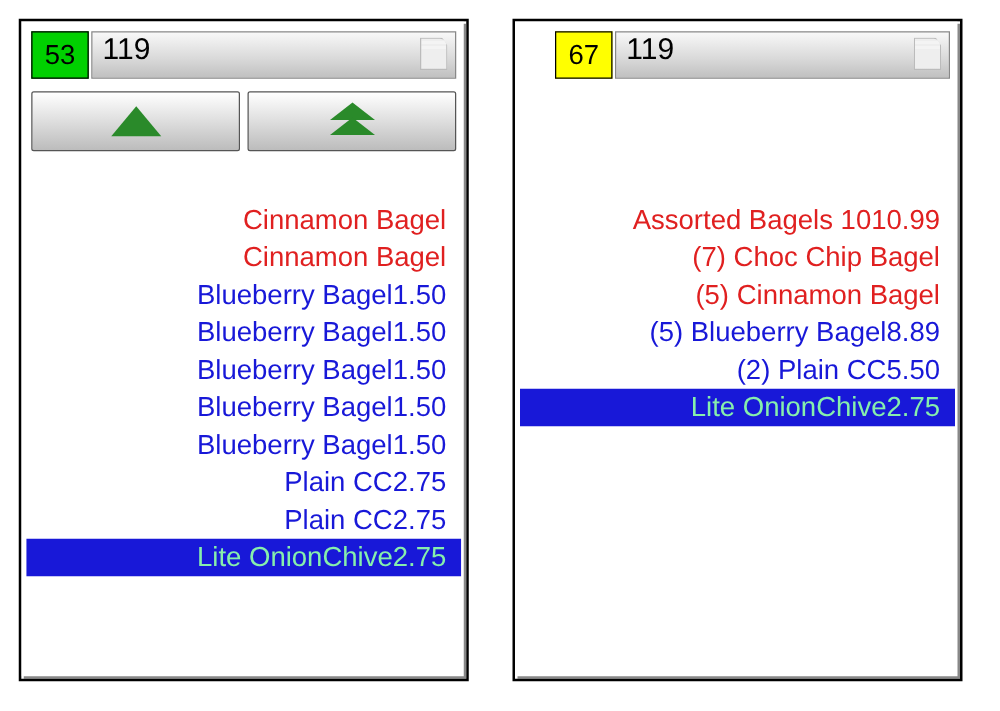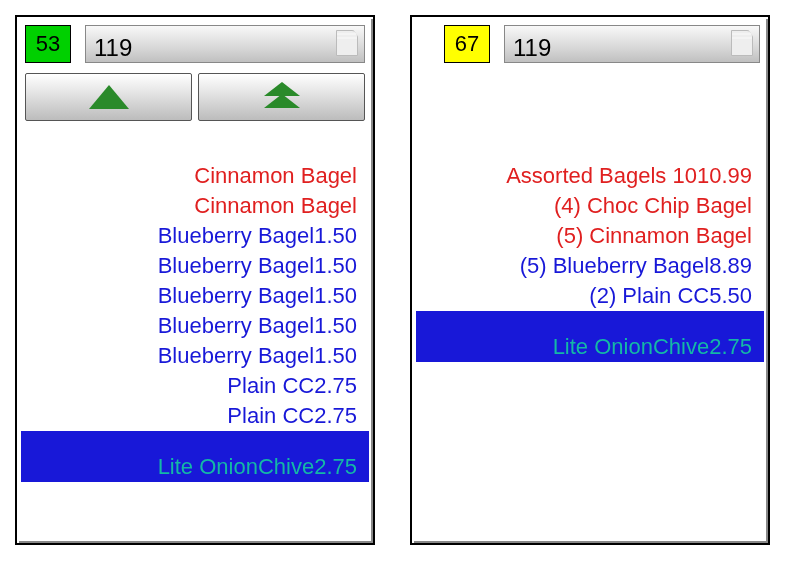--- a/index.html
+++ b/index.html
@@ -48,28 +48,28 @@
     font-weight: normal;
     color: #000;
     border: 1px solid #000;
     box-sizing: border-box;
   }
   .badge-green  { background: #00d000; }
   .badge-yellow { background: #ffff00; margin-left: 24px; }
 
   .number-field {
     flex: 1;
-    margin-left: 14px;
+    margin-left: 2px;
     height: 38px;
     background: linear-gradient(to bottom, #f8f8f8 0%, #d8d8d8 60%, #c0c0c0 100%);
     border: 1px solid #888;
     box-sizing: border-box;
     position: relative;
     display: flex;
-    align-items: flex-end;
+    align-items: flex-start;
     padding-left: 8px;
     font-size: 24px;
     color: #000;
   }
   .receipt-icon {
     position: absolute;
     right: 6px;
     top: 4px;
     width: 20px;
     height: 24px;
@@ -132,21 +132,21 @@
     line-height: 30px;
     white-space: nowrap;
   }
   .item-line.sub { padding-left: 28px; }
   .red  { color: #e02020; }
   .blue { color: #1818d8; }
   .selected {
     background: #1818d8;
     color: #fff !important;
   }
-  .selected .price, .selected .name { color: #14b8a6; margin-top: 21px; }
+  .selected .price, .selected .name { color: #86efac; }
   .price { padding-right: 2px; }
 </style>
 </head>
 <body>
 
 <div class="panel panel-left">
   <div class="panel-inner">
 
     <div class="header-row">
       <div class="badge badge-green">53</div>
@@ -223,21 +223,21 @@
         <span class="receipt-icon"></span>
       </div>
     </div>
 
     <div class="item-area" id="right-items">
         <div class="item-line red">
           <span class="name">Assorted Bagels 10</span>
           <span class="price">10.99</span>
         </div>
         <div class="item-line red sub">
-          <span class="name">(4)  Choc Chip Bagel</span>
+          <span class="name">(7)  Choc Chip Bagel</span>
           <span class="price"></span>
         </div>
         <div class="item-line red sub">
           <span class="name">(5)  Cinnamon Bagel</span>
           <span class="price"></span>
         </div>
         <div class="item-line blue">
           <span class="name">(5) Blueberry Bagel</span>
           <span class="price">8.89</span>
         </div>

